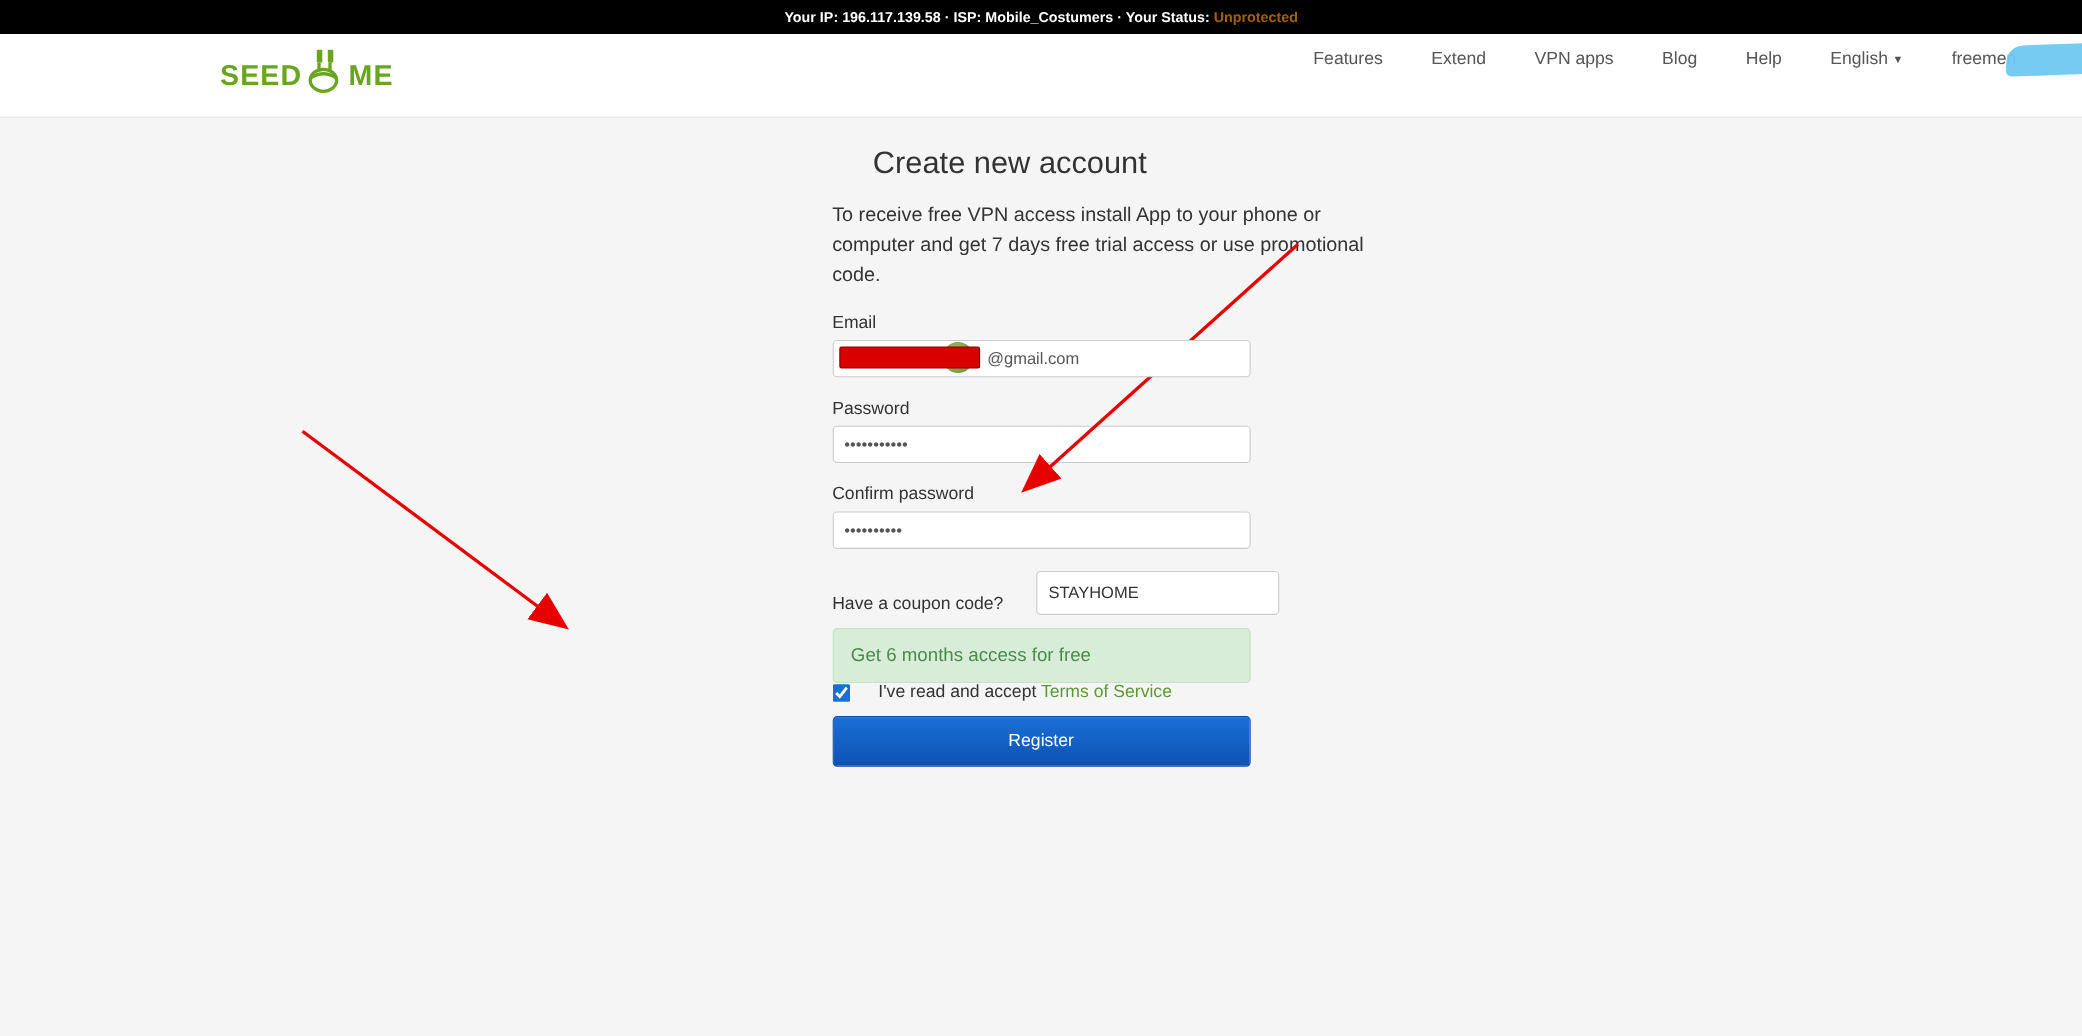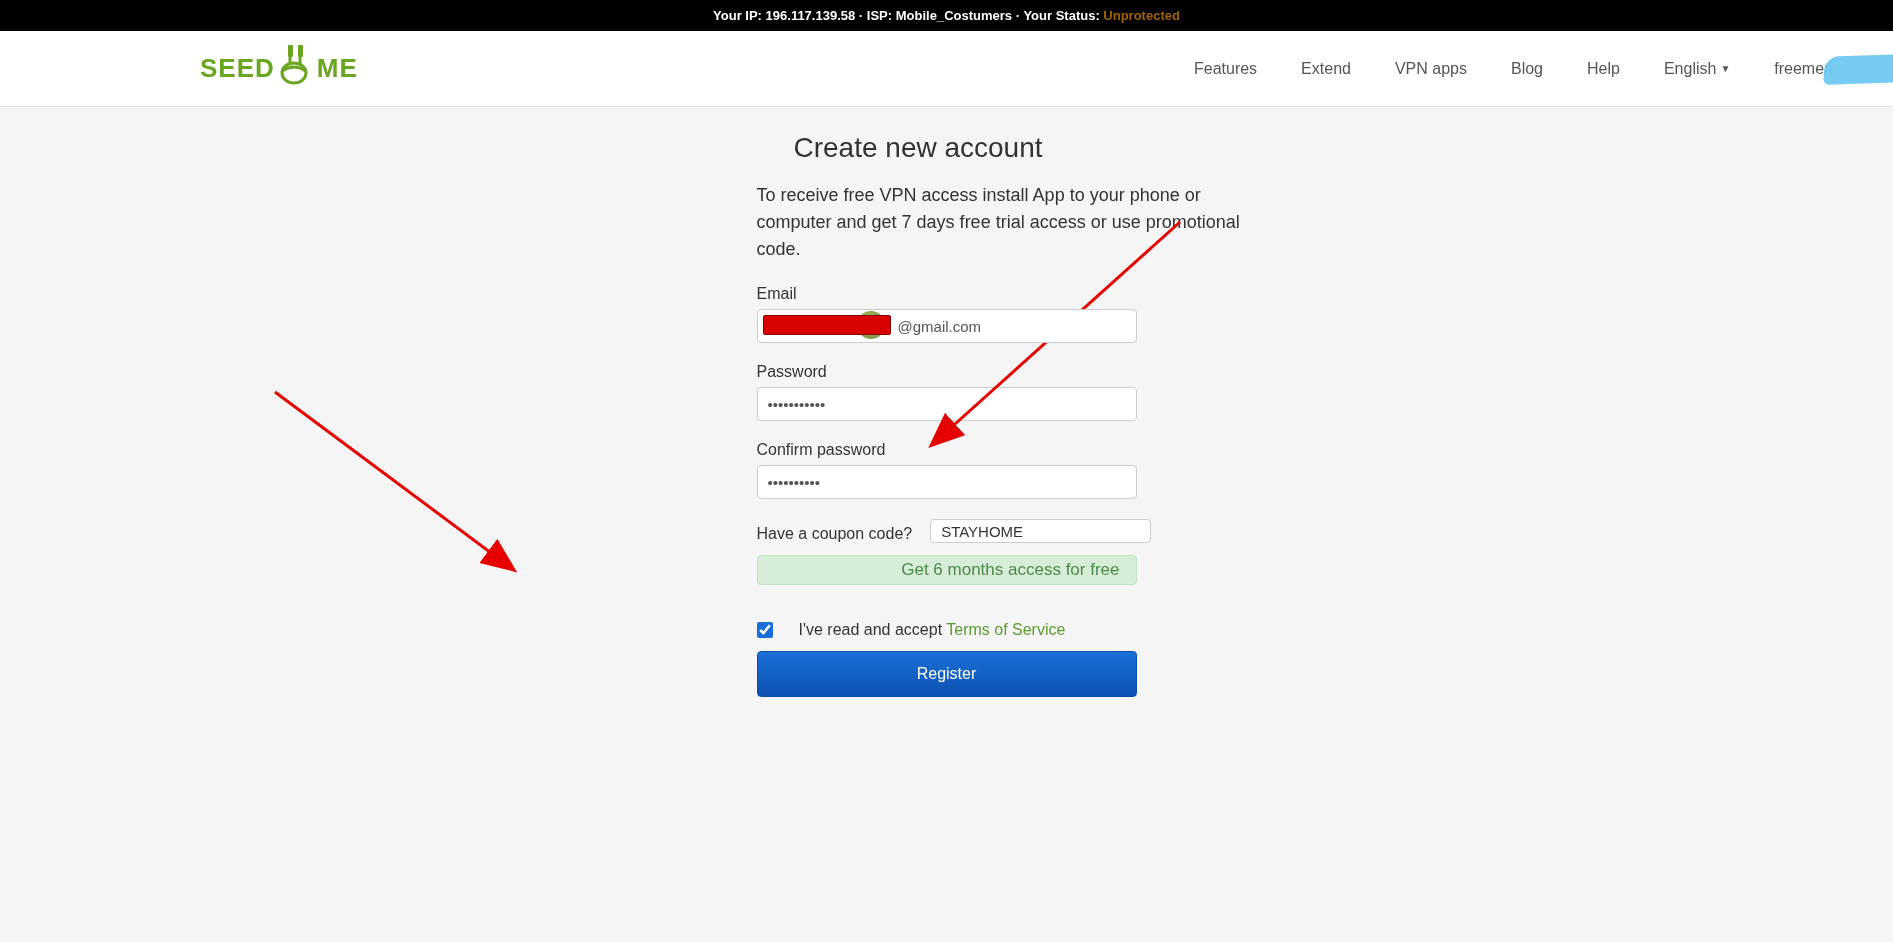--- a/index.html
+++ b/index.html
@@ -12,21 +12,21 @@
     font-size: 13px;
     font-weight: 600;
     padding: 8px 0;
   }
   .topbar .unprotected { color: #a16207; }
 
   .navbar {
     background: #fff;
     border-bottom: 1px solid #e5e5e5;
     display: flex;
-    align-items: center;
+    align-items: flex-start;
     padding: 14px 60px 14px 200px;
   }
   .logo {
     display: flex;
     align-items: center;
     color: #6aa520;
     font-weight: 700;
     font-size: 26px;
     letter-spacing: 1px;
   }
@@ -99,37 +99,36 @@
     border-radius: 50%;
     z-index: 1;
     opacity: 0.9;
   }
   .email-input { padding-left: 140px; }
 
   .coupon-row { display: flex; align-items: flex-end; gap: 18px; margin-bottom: 12px; }
   .coupon-label { font-size: 16px; flex: 0 0 auto; }
   .coupon-input {
     flex: 1;
-    height: 24px;
+    height: 40px;
     border: 1px solid #ccc;
     border-radius: 4px;
     padding: 6px 10px;
     font-size: 15px;
     color: #333;
+    margin-left: 12px;
   }
 
   .promo-banner {
     background: #d7edd7;
     border: 1px solid #c3e3c3;
     border-radius: 4px;
     color: #4a8a4a;
     font-size: 17px;
-    padding: 4px 16px;
-    margin-bottom: 36px;
-    text-align: right;
+    padding: 14px 16px;
   }
 
   .tos-row { display: flex; align-items: center; gap: 26px; margin-bottom: 12px; font-size: 16px; }
   .tos-row input[type=checkbox] { width: 16px; height: 16px; accent-color: #1a6fd6; }
   .tos-row a { color: #5a9a2f; text-decoration: none; }
 
   .register-btn {
     width: 100%;
     height: 46px;
     background: linear-gradient(#1a6fd6, #0d52b3);

